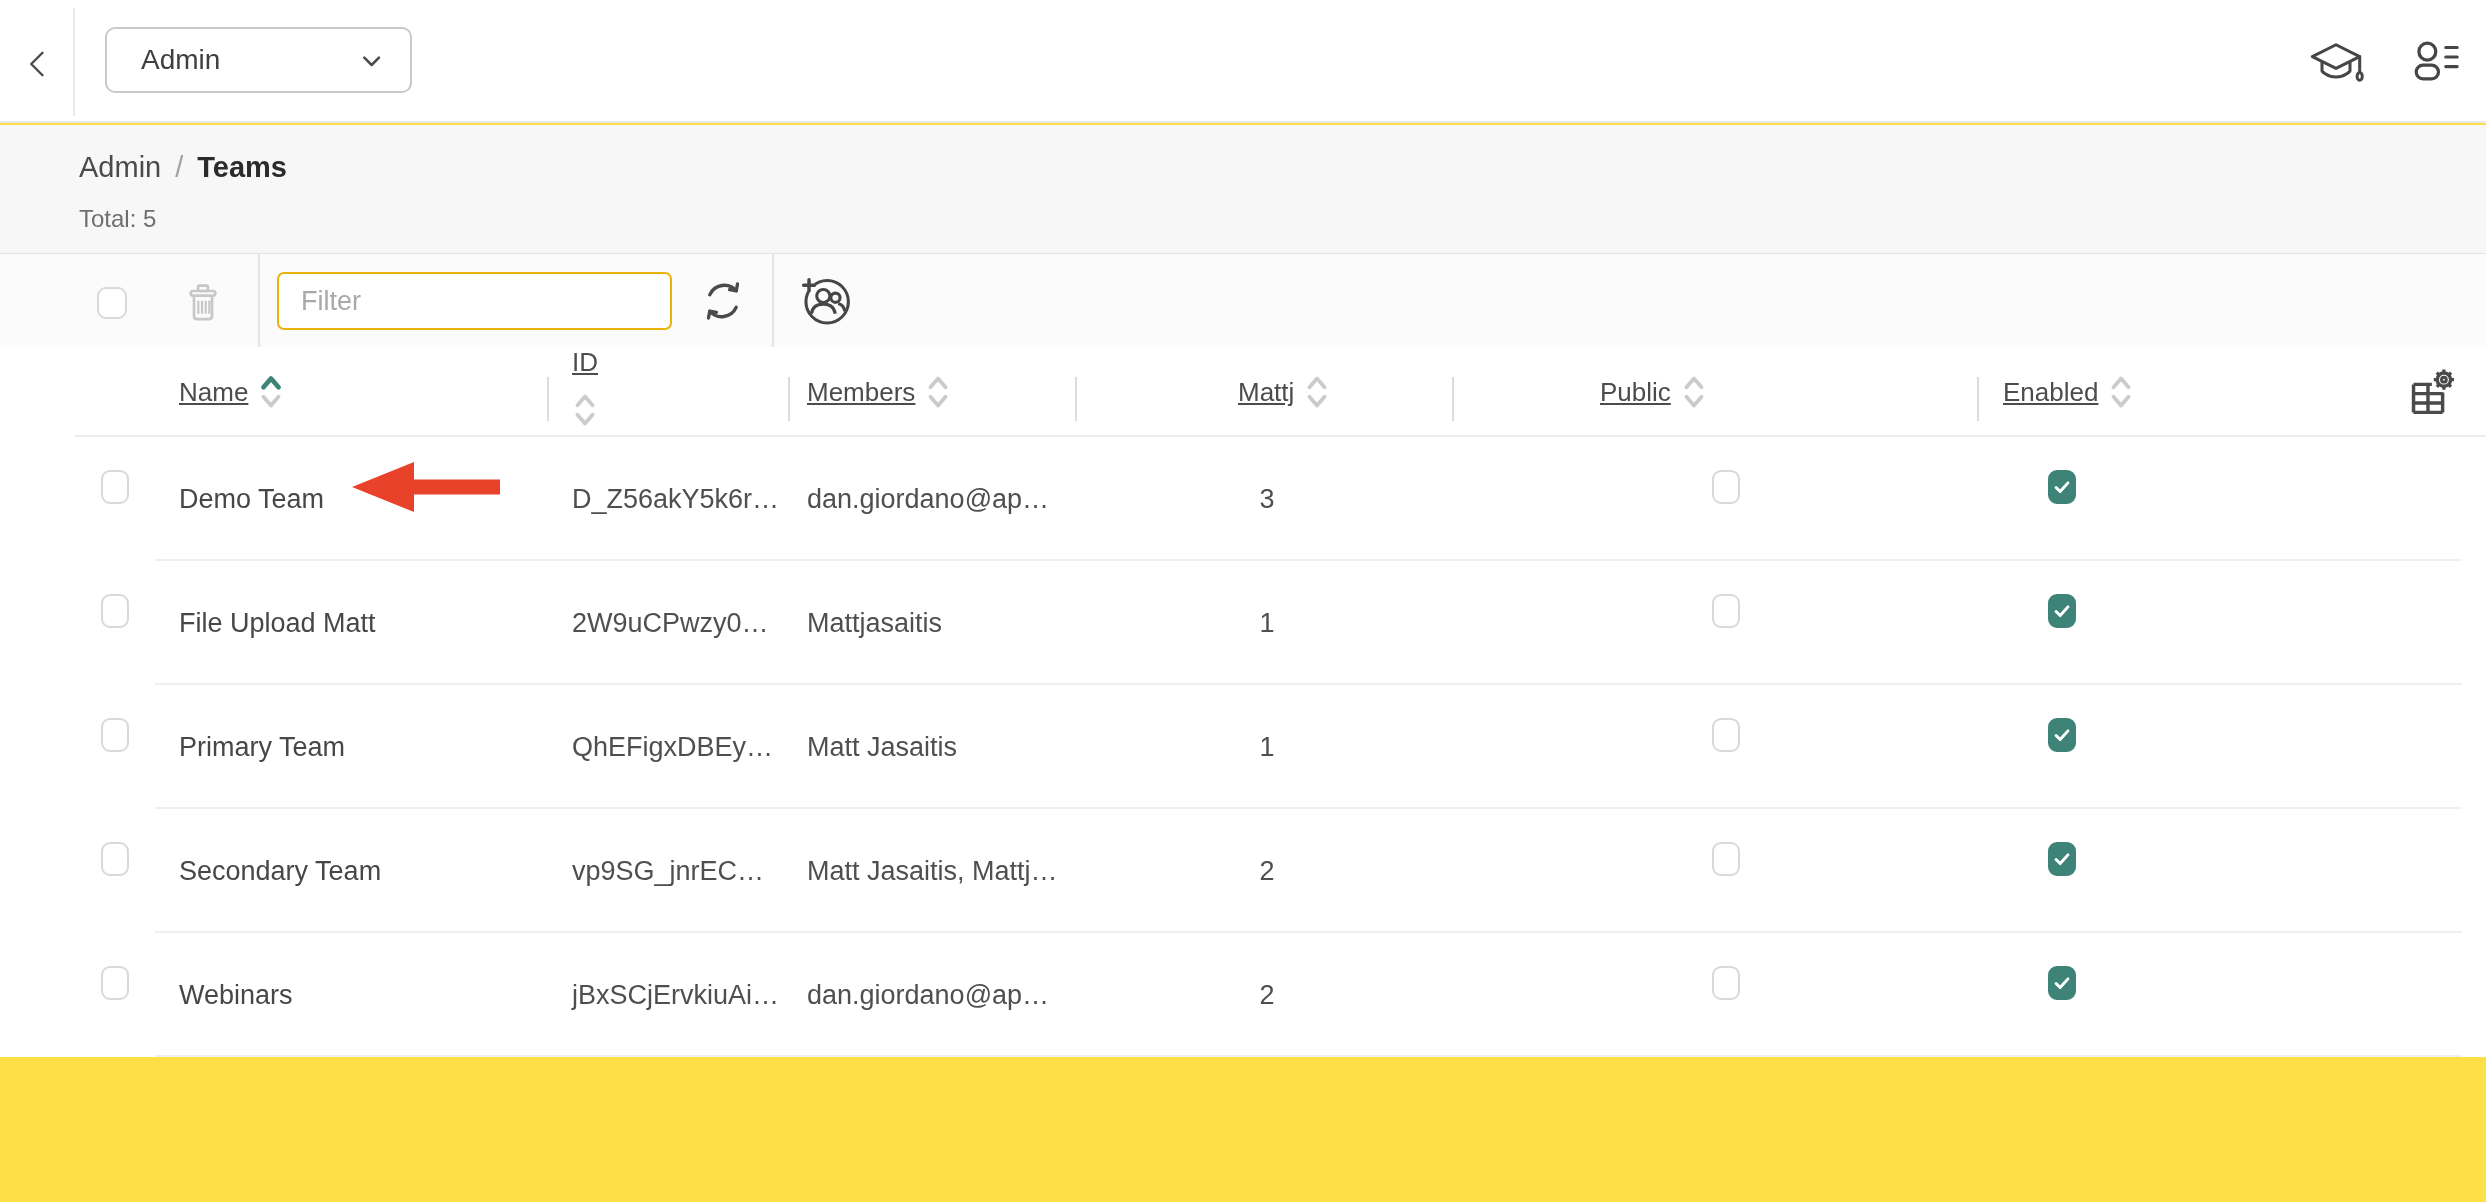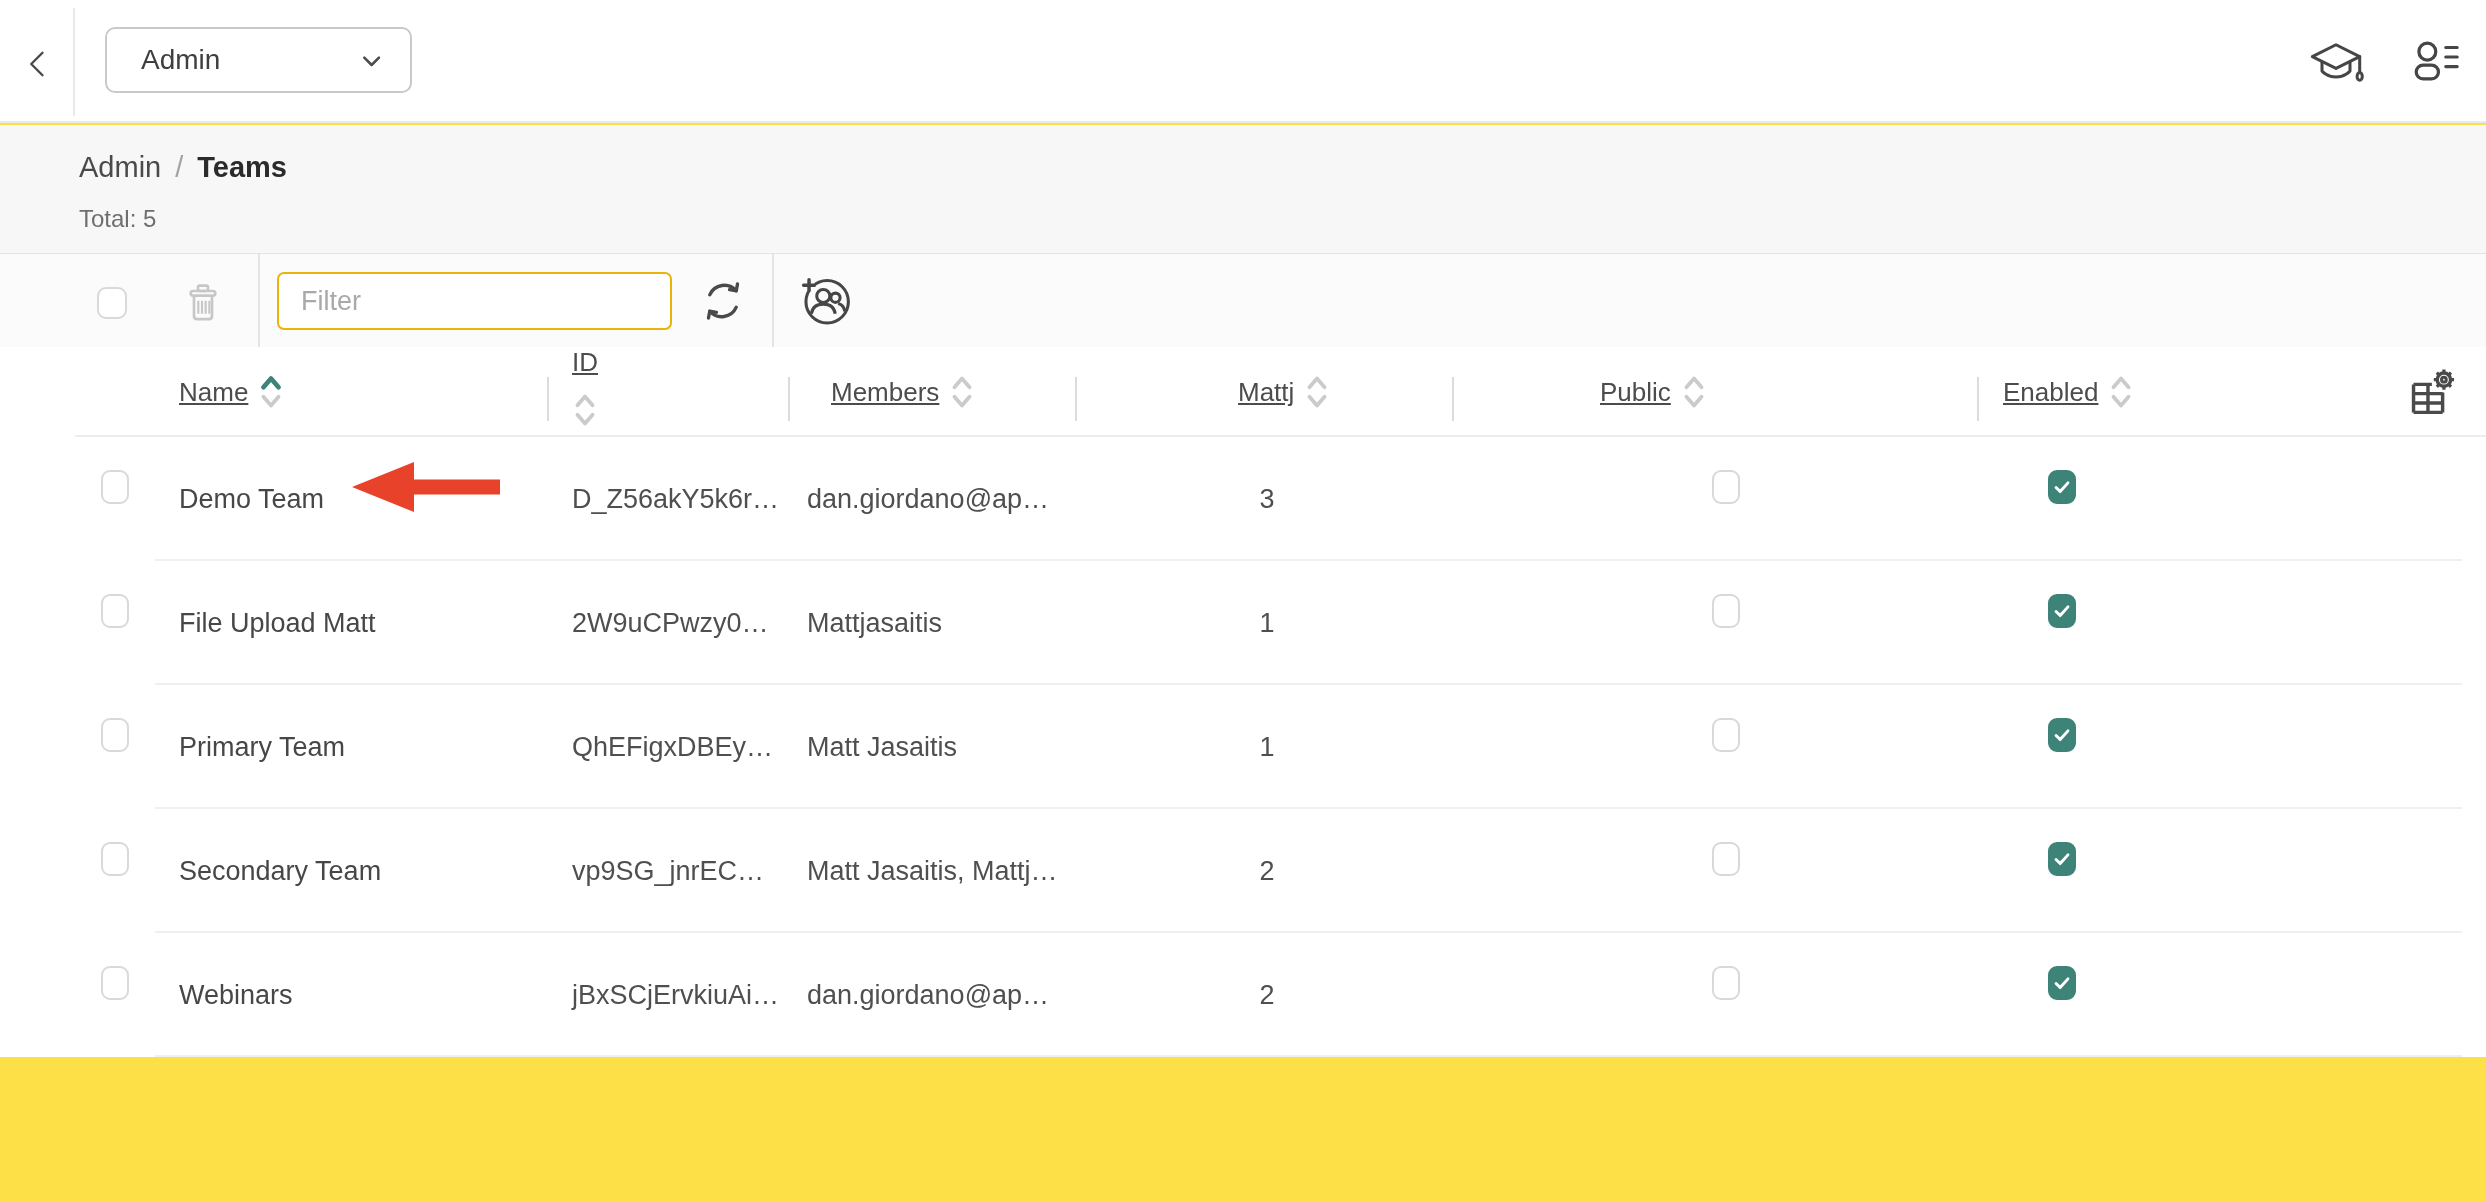--- a/index.html
+++ b/index.html
@@ -180,21 +180,21 @@
         </div>
         <div class="hcell" style="left: 572px; flex-direction: column;">
           <span>ID</span>
           <span class="sort">
             <svg width="22" height="40" viewBox="0 0 14 24" fill="none">
               <path class="up" d="M2.2 9 L7 3.4 L11.8 9"></path>
               <path class="down" d="M2.2 15 L7 20.6 L11.8 15"></path>
             </svg>
           </span>
         </div>
-        <div class="hcell" style="left: 807px; margin-left: 24px;">
+        <div class="hcell" style="left: 807px;">
           <span>Members</span>
           <span class="sort">
             <svg width="22" height="40" viewBox="0 0 14 24" fill="none">
               <path class="up" d="M2.2 9 L7 3.4 L11.8 9"></path>
               <path class="down" d="M2.2 15 L7 20.6 L11.8 15"></path>
             </svg>
           </span>
         </div>
         <div class="hcell" style="left: 1238px;">
           <span>Mattj</span>

